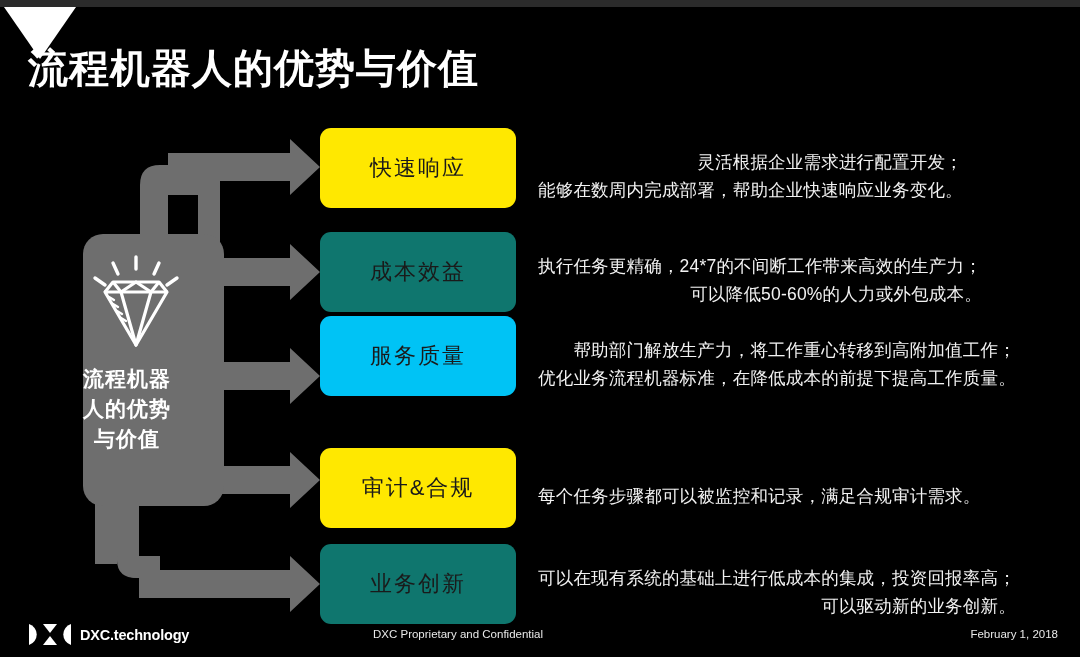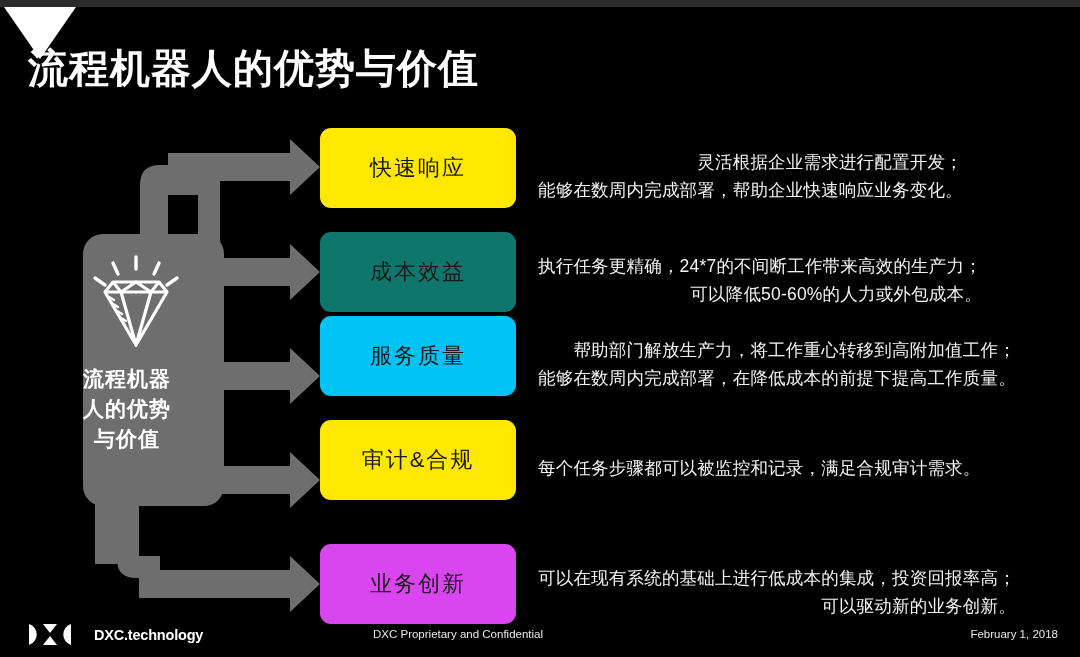--- a/index.html
+++ b/index.html
@@ -134,21 +134,21 @@
   }
   .logo-wrap {
     position: absolute;
     left: 27px;
     top: 6px;
     display: flex;
     align-items: center;
   }
   .logo-mark { display:block; }
   .logo-text {
-    margin-left: 21px;
+    margin-left: 7px;
     color: #ffffff;
     font-size: 14.5px;
     font-weight: bold;
     letter-spacing: -0.2px;
   }
   .footer-center {
     position: absolute;
     left: 0;
     top: 11px;
     width: 916px;
@@ -245,33 +245,33 @@
     <div class="desc">
       <div>执行任务更精确，24*7的不间断工作带来高效的生产力；</div>
       <div>可以降低50-60%的人力或外包成本。</div>
     </div>
   </div>
 
   <div class="row" style="top:316px">
     <div class="chip" style="background:#00c3f5">服务质量</div>
     <div class="desc">
       <div>帮助部门解放生产力，将工作重心转移到高附加值工作；</div>
-      <div>能够在数周内完成部署，在降低成本的前提下提高工作质量。</div>
-    </div>
-  </div>
-
-  <div class="row" style="top:420px">
+      <div>优化业务流程机器标准，在降低成本的前提下提高工作质量。</div>
+    </div>
+  </div>
+
+  <div class="row" style="top:448px">
     <div class="chip" style="background:#ffe800">审计&amp;合规</div>
     <div class="desc">
       <div>每个任务步骤都可以被监控和记录，满足合规审计需求。</div>
     </div>
   </div>
 
   <div class="row" style="top:544px">
-    <div class="chip" style="background:#d946ef">业务创新</div>
+    <div class="chip" style="background:#0f766e">业务创新</div>
     <div class="desc">
       <div>可以在现有系统的基础上进行低成本的集成，投资回报率高；</div>
       <div>可以驱动新的业务创新。</div>
     </div>
   </div>
 
   <div class="footer">
     <div class="logo-wrap">
       <svg class="logo-mark" width="46" height="23" viewBox="0 0 46 23">
         <path d="M2 1 A11 11 0 0 1 2 22 Z" fill="#ffffff"></path>

